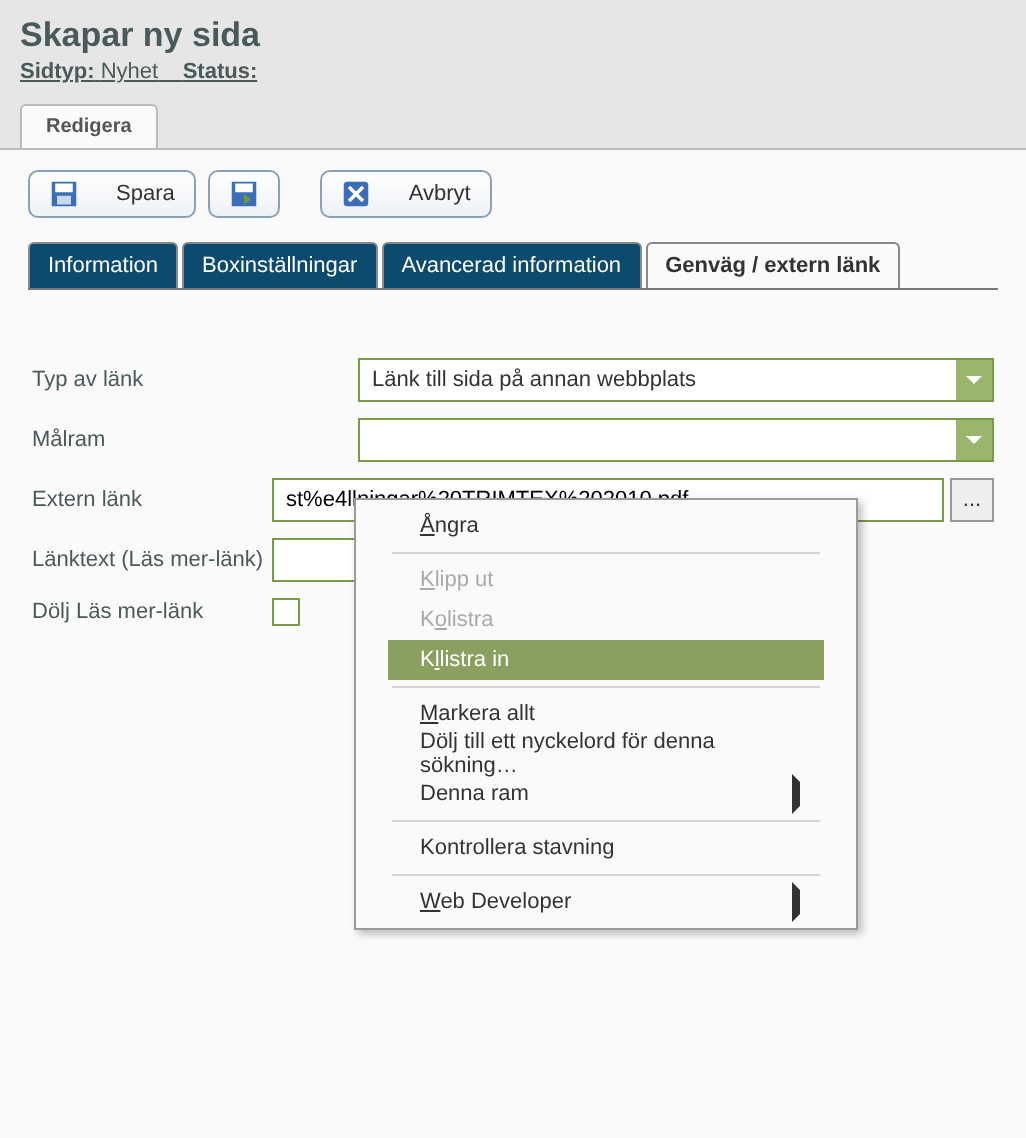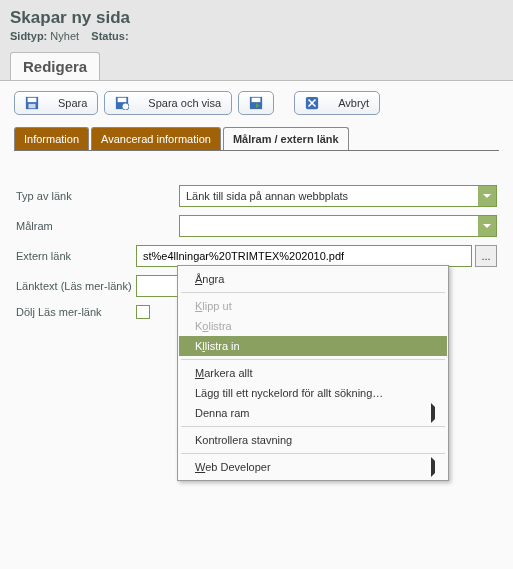--- a/index.html
+++ b/index.html
@@ -1,43 +1,43 @@
 <!DOCTYPE html>
 <html><head>
 <meta charset="utf-8">
 <style>
   * { box-sizing: border-box; margin: 0; padding: 0; }
   body { font-family: Arial, sans-serif; font-size: 11px; background: #e6e6e6; width: 513px; height: 569px; position: relative; overflow: hidden; color: #333; }
   .header { padding: 8px 10px 4px 10px; }
   .header h1 { font-size: 17px; font-weight: bold; color: #4a5a5a; }
-  .header .meta { font-size: 11px; color: #4a5a5a; margin-top: 2px; }
+  .header .meta { font-size: 11px; color: #4a5a5a; margin-top: 2px; text-decoration: underline; }
   .header .meta b { font-weight: bold; }
   .tabbar { margin: 6px 0 0 10px; display: flex; }
-  .tab { background: #fafafa; border: 1px solid #bbb; border-bottom: none; border-radius: 3px 3px 0 0; padding: 5px 12px; font-weight: bold; font-size: 15px; color: #555; }
+  .tab { background: #fafafa; border: 1px solid #bbb; border-bottom: none; border-radius: 3px 3px 0 0; padding: 5px 12px; font-weight: bold; font-size: 10px; color: #555; }
   .panel { background: #fafafa; border-top: 1px solid #bbb; margin: 0; padding: 0; height: 504px; }
   .toolbar { display: flex; gap: 6px; padding: 10px 10px 10px 14px; align-items: center; }
   .btn { display: inline-flex; align-items: center; gap: 19px; border: 1.5px solid #8aa0b8; border-radius: 5px; background: linear-gradient(#fff,#eef1f5); padding: 4px 10px; font-size: 11px; cursor: pointer; color: #333; }
   .btn svg { width: 14px; height: 14px; }
   .subtabs { display: flex; gap: 2px; margin: 2px 0 0 14px; }
-  .subtab { border: 1px solid #888; border-bottom: none; border-radius: 3px 3px 0 0; padding: 5px 9px; font-size: 11px; color: #fff; background: #a16207; cursor: pointer; }
+  .subtab { border: 1px solid #888; border-bottom: none; border-radius: 3px 3px 0 0; padding: 5px 9px; font-size: 11px; color: #fff; background: #0c4a6e; cursor: pointer; }
   .subtab.active { background: #fafafa; color: #333; font-weight: bold; }
   .formarea { border-top: 1.5px solid #777; margin: 0 14px; padding: 14px 2px 0 2px; }
   .row { display: flex; align-items: center; margin-bottom: 8px; }
   .row label { width: 120px; color: #4a5a5a; font-size: 11px; }
   .sel { flex: 1; position: relative; }
   .sel-box { border: 1.5px solid #7a9a4a; background: #fff; height: 22px; display: flex; align-items: center; justify-content: space-between; padding: 0 0 0 6px; font-size: 11px; margin-left: 43px; }
   .sel-arrow { width: 18px; height: 100%; background: #9ab56c; display: flex; align-items: center; justify-content: center; }
   .sel-arrow::after { content: ""; border: 4px solid transparent; border-top-color: #fff; margin-top: 3px; }
   .txt { flex: 1; display: flex; align-items: center; }
   .txt input { flex: 1; border: 1.5px solid #7a9a4a; height: 22px; padding: 0 6px; font-size: 11px; background: #fff; }
   .browse { width: 22px; height: 22px; margin-left: 3px; border: 1px solid #999; background: #eee; font-size: 11px; display:flex; align-items:center; justify-content:center; cursor:pointer;}
   .chk { width: 14px; height: 14px; border: 1.5px solid #7a9a4a; background: #fff; }
   .short input { width: 150px; flex: none; }
 
-  .ctxmenu { position: absolute; left: 177px; top: 249px; width: 272px; background: #fafafa; border: 1px solid #9a9a9a; box-shadow: 2px 2px 4px rgba(0,0,0,0.25); padding: 3px 1px; z-index: 100; margin-top: 16px; }
+  .ctxmenu { position: absolute; left: 177px; top: 249px; width: 252px; background: #fafafa; border: 1px solid #9a9a9a; box-shadow: 2px 2px 4px rgba(0,0,0,0.25); padding: 3px 16px; z-index: 100; }
   .mrow { height: 20px; display: flex; align-items: center; padding: 0 18px 0 16px; font-size: 11px; color: #333; position: relative; }
   .mrow.disabled { color: #aaa; }
   .mrow.sel { background: #8aa060; color: #fff; }
   .msep { height: 1px; background: #d4d4d4; margin: 3px 2px; }
   .mrow .arrow { position: absolute; right: 8px; }
   .mrow .arrow::after { content: ""; border: 4px solid transparent; border-left-color: #333; }
   .u { text-decoration: underline; }
 </style>
 </head>
 <body>
@@ -61,45 +61,38 @@
           <rect x="1" y="1" width="14" height="14" fill="#3a6fb7"></rect>
           <rect x="3" y="2" width="10" height="5" fill="#fff"></rect>
           <rect x="4" y="9" width="8" height="5" fill="#c9d8ee"></rect>
         </svg>
       <span>Spara</span>
     </button>
     <button class="btn">
       <svg viewBox="0 0 16 16">
           <rect x="1" y="1" width="14" height="14" fill="#3a6fb7"></rect>
           <rect x="3" y="2" width="10" height="5" fill="#fff"></rect>
-          <circle cx="12" cy="12" r="4" fill="#fff" stroke="#3a6fb7"></circle>
-        </svg>
-      <span>Spara och visa</span>
-    </button>
-    <button class="btn">
-      <svg viewBox="0 0 16 16">
-          <rect x="1" y="1" width="14" height="14" fill="#3a6fb7"></rect>
-          <rect x="3" y="2" width="10" height="5" fill="#fff"></rect>
           <path d="M8 8l4 3-4 3z" fill="#6a9a3a"></path>
         </svg>
     </button>
     <div style="width:8px"></div>
     <button class="btn">
       <svg viewBox="0 0 16 16">
           <rect x="1" y="1" width="14" height="14" rx="2" fill="#3a6fb7"></rect>
           <path d="M4 4l8 8M12 4l-8 8" stroke="#fff" stroke-width="2"></path>
         </svg>
       <span>Avbryt</span>
     </button>
   </div>
 
   <div class="subtabs">
     <div class="subtab">Information</div>
+    <div class="subtab">Boxinställningar</div>
     <div class="subtab">Avancerad information</div>
-    <div class="subtab active">Målram / extern länk</div>
+    <div class="subtab active">Genväg / extern länk</div>
   </div>
 
   <div class="formarea">
     <div style="height:20px"></div>
     <div class="row">
       <label>Typ av länk</label>
       <div class="sel">
         <div class="sel-box">
             <span>Länk till sida på annan webbplats</span>
             <div class="sel-arrow"></div>
@@ -146,21 +139,21 @@
   <div class="mrow disabled">
       <span>K<span class="u">o</span><span>listra</span></span>
     </div>
   <div class="mrow sel">
       <span>K<span class="u">l</span><span>listra in</span></span>
     </div>
   <div class="msep"></div>
   <div class="mrow">
       <span><span class="u">M</span><span>arkera allt</span></span>
     </div>
-  <div class="mrow">Lägg till ett nyckelord för allt sökning…</div>
+  <div class="mrow">Dölj till ett nyckelord för denna sökning…</div>
   <div class="mrow">
       <span>Denna ram</span>
       <span class="arrow"></span>
     </div>
   <div class="msep"></div>
   <div class="mrow">Kontrollera stavning</div>
   <div class="msep"></div>
   <div class="mrow">
       <span><span class="u">W</span><span>eb Developer</span></span>
       <span class="arrow"></span>

